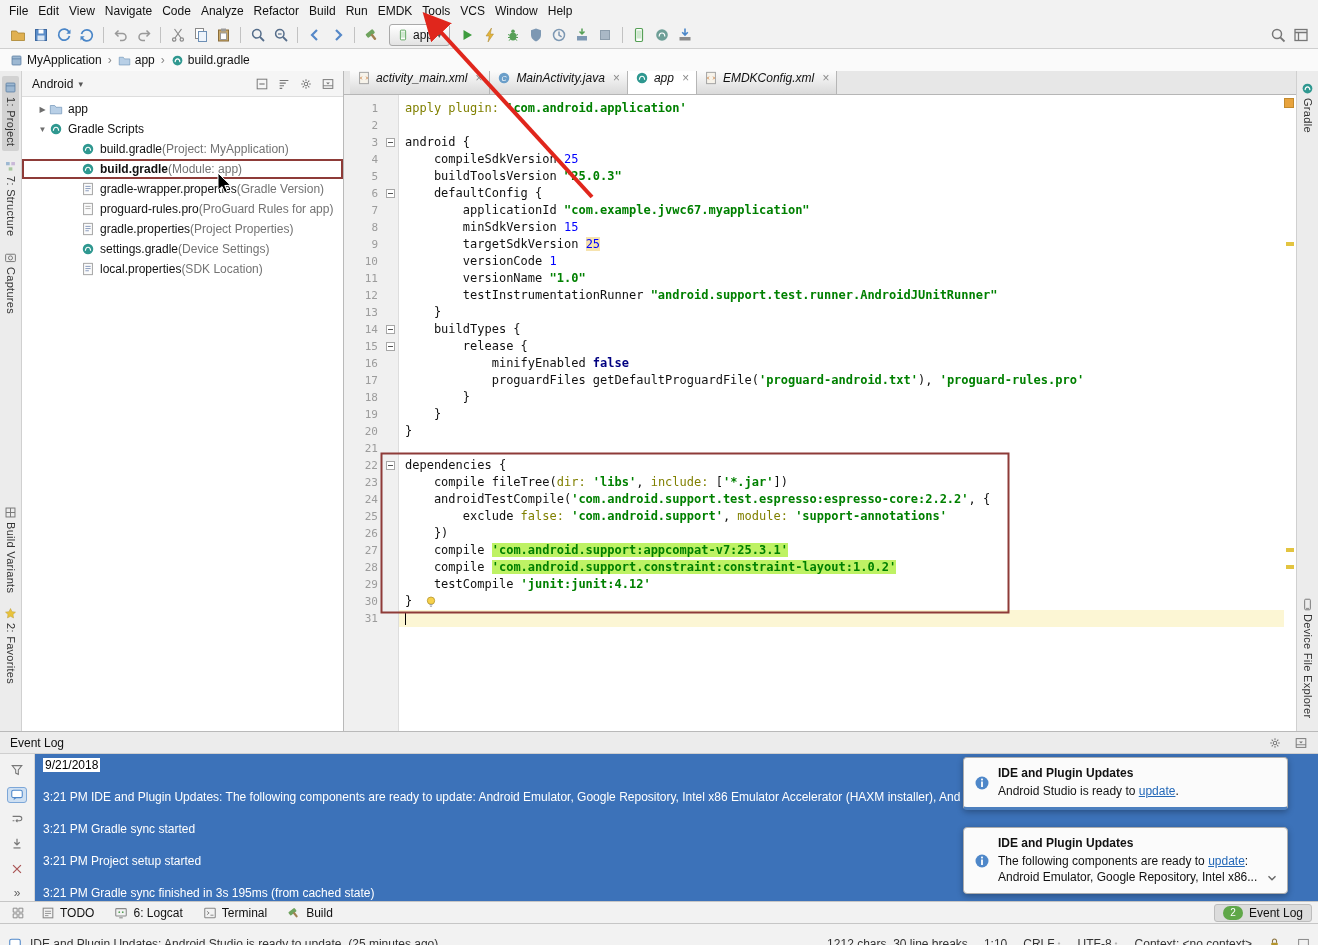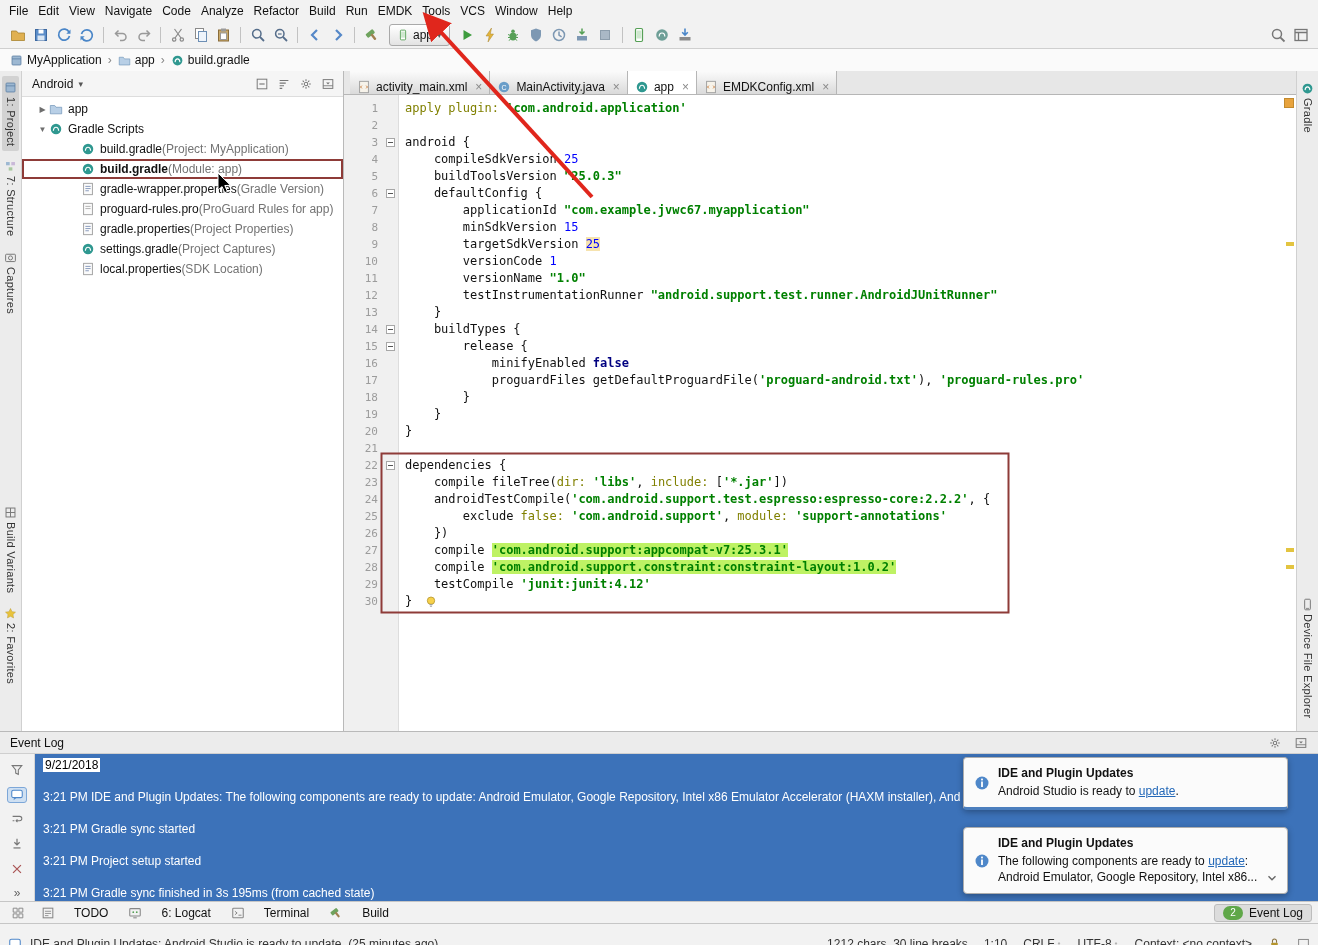--- a/index.html
+++ b/index.html
@@ -36,21 +36,21 @@
   #tree{flex:1;padding-top:2px;overflow:hidden;}
   .trow{height:20px;display:flex;align-items:center;white-space:nowrap;box-sizing:border-box;}
   .trow .chev{width:13px;text-align:center;font-size:8px;color:#6e6e6e;flex:none;}
   .trow .lbl{margin-left:5px;}
   .trow .sec{color:#737373;}
   .trow.bold .lbl{font-weight:bold;}
   .trow.annot{box-shadow:inset 0 0 0 2px #8e3b38;}
   
   #editor{flex:1;display:flex;flex-direction:column;background:#fff;min-width:0;}
   #tabs{height:23px;display:flex;background:#e7e7e7;border-bottom:1px solid #b6b6b6;padding-left:6px;}
-  .tab{display:inline-flex;align-items:flex-end;gap:5px;padding:0 7px;border-right:1px solid #b6b6b6;background:linear-gradient(#fbfbfb,#dadada);cursor:default;}
+  .tab{display:inline-flex;align-items:flex-start;gap:5px;padding:0 7px;border-right:1px solid #b6b6b6;background:linear-gradient(#fbfbfb,#dadada);cursor:default;font-style:italic;}
   .tab.active{background:#ffffff;}
   .tab .x{color:#8a8a8a;margin-left:3px;font-size:12px;}
   #edbody{flex:1;position:relative;font-family:"DejaVu Sans Mono","Liberation Mono",monospace;font-size:12px;overflow:hidden;}
   #gutterbg{position:absolute;left:0;top:0;bottom:0;width:54px;background:#f0f0f0;border-right:1px solid #dddddd;}
   #lines{position:absolute;left:0;top:5px;right:12px;}
   .line{height:17px;display:flex;line-height:17px;}
   .ln-num{width:34px;text-align:right;padding-right:4px;color:#9c9c9c;font-size:11px;flex:none;}
   .ln-fold{width:17px;position:relative;flex:none;}
   .fold-box{position:absolute;left:4px;top:4px;width:9px;height:9px;border:1px solid #a7a7a7;background:#fff;box-sizing:border-box;}
   .fold-box::after{content:"";position:absolute;left:1px;top:3px;width:5px;border-top:1px solid #555;}
@@ -76,21 +76,21 @@
   .eltool{width:20px;height:20px;display:inline-flex;align-items:center;justify-content:center;border-radius:3px;color:#555;}
   .eltool.on{background:#cfe0f2;border:1px solid #7da7d8;box-sizing:border-box;}
   .eltool.more{font-size:12px;color:#666;}
   #elcontent{flex:1;background:#3c72b9;color:#fff;padding:3px 8px;overflow:hidden;white-space:nowrap;}
   .date-chip{background:#fff;color:#000;padding:0 2px;}
   .el-chipline{line-height:16px;}
   .el-entry{margin-top:16px;line-height:16px;}
   .el-entry:first-of-type{margin-top:6px;}
   
   #twbar{position:absolute;left:0;top:901px;right:0;height:22px;background:#f2f2f2;border-top:1px solid #c6c6c6;display:flex;align-items:center;padding:0 6px;gap:4px;box-sizing:border-box;}
-  .tw-item{display:inline-flex;align-items:center;gap:19px;padding:2px 8px;border-radius:3px;}
+  .tw-item{display:inline-flex;align-items:center;gap:5px;padding:2px 8px;border-radius:3px;}
   .tw-right{margin-left:auto;display:inline-flex;align-items:center;gap:6px;background:#dcdcdc;border:1px solid #bdbdbd;border-radius:3px;padding:1px 8px;}
   .badge{background:#5fa748;color:#fff;border-radius:8px;min-width:14px;height:14px;font-size:10px;display:inline-flex;align-items:center;justify-content:center;padding:0 3px;}
   
   #statusbar{position:absolute;left:0;top:923px;right:0;height:40px;background:#f2f2f2;border-top:1px solid #c6c6c6;display:flex;align-items:center;padding:0 8px;gap:8px;color:#333;box-sizing:border-box;}
   .sb-right{margin-left:auto;display:inline-flex;align-items:center;gap:16px;}
   .sb-item{white-space:nowrap;}
   .updn{font-size:10px;color:#777;margin-left:2px;}
   
   .balloon{position:absolute;width:325px;background:#fbfbfb;border:1px solid #adadad;border-radius:4px;box-shadow:0 2px 6px rgba(0,0,0,.3);display:flex;gap:8px;padding:8px 10px;z-index:150;box-sizing:border-box;}
   .balloon.b1{border-bottom:3px solid #4c7fbe;}
@@ -538,21 +538,21 @@
           </div>
           <div class="trow" style="padding-left: 46px;">
             <span class="chev"></span>
             <span class="ic">
               <svg width="14" height="14" viewBox="0 0 16 16">
                 <circle cx="8" cy="8" r="6" fill="#2f9890"></circle>
                 <path d="M5 10c.2-2.4 1.4-4 3-4s2.8 1.6 3 4" fill="none" stroke="#fff" stroke-width="1.3"></path>
               </svg>
             </span>
             <span class="lbl">settings.gradle</span>
-            <span class="sec"> (Project Captures)</span>
+            <span class="sec"> (Device Settings)</span>
           </div>
           <div class="trow" style="padding-left: 46px;">
             <span class="chev"></span>
             <span class="ic">
               <svg width="14" height="14" viewBox="0 0 16 16">
                 <rect x="3" y="1.5" width="10" height="13" fill="#fbfbfb" stroke="#999"></rect>
                 <path d="M5 5h6M5 7.5h6M5 10h4" stroke="#7a8fb5" stroke-width="1"></path>
               </svg>
             </span>
             <span class="lbl">local.properties</span>
@@ -761,20 +761,25 @@
               <span class="ln-fold"></span>
               <span class="ln-code"><span>    testCompile </span><span class="c-s">'junit:junit:4.12'</span></span>
             </div>
             <div class="line">
               <span class="ln-num">30</span>
               <span class="ln-fold"></span>
               <span class="ln-code"><span>}</span><span class="bulb"><svg width="14" height="14" viewBox="0 0 16 16">
                     <circle cx="8" cy="6.5" r="4.2" fill="#f7d14a" stroke="#b99a35"></circle>
                     <path d="M6.3 11h3.4M6.8 12.8h2.4" stroke="#999" stroke-width="1.1"></path>
                   </svg></span></span>
+            </div>
+            <div class="line caretline">
+              <span class="ln-num">31</span>
+              <span class="ln-fold"></span>
+              <span class="ln-code"><span class="caret-bar"></span></span>
             </div>
           </div>
         <div id="markers">
             <div class="indicator"></div>
             <div class="mark" style="top: 147px;"></div>
             <div class="mark" style="top: 453px;"></div>
             <div class="mark" style="top: 470px;"></div>
           </div>
       </div>
     </div>

